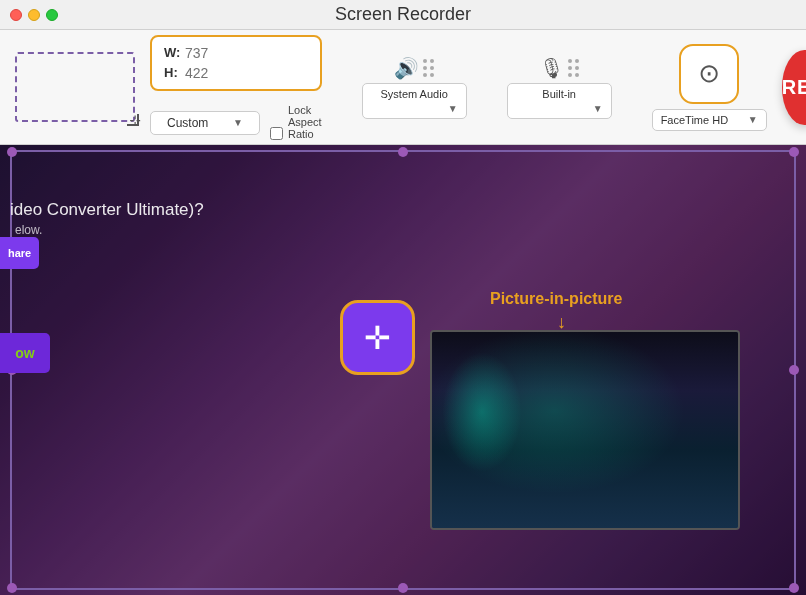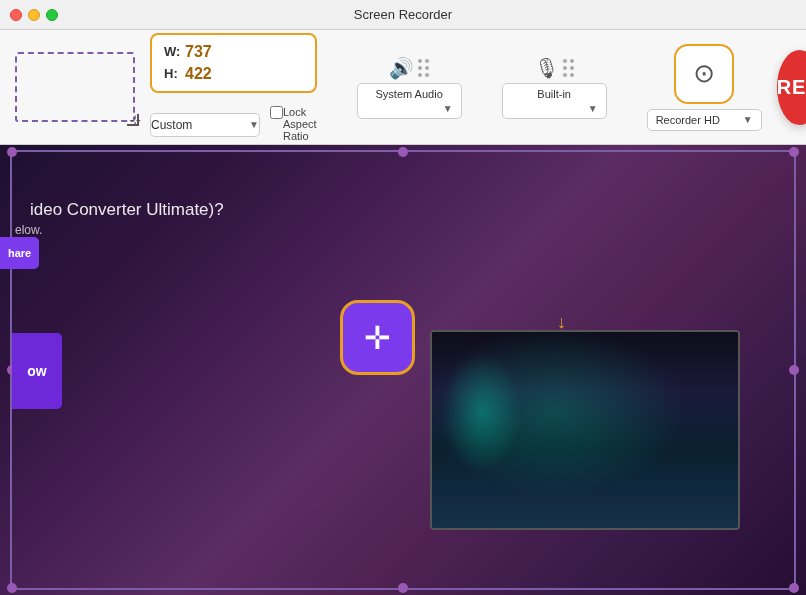--- a/index.html
+++ b/index.html
@@ -32,21 +32,21 @@
     }
     .traffic-light {
       width: 12px;
       height: 12px;
       border-radius: 50%;
     }
     .tl-close { background: #ff5f57; border: 1px solid #e0443e; }
     .tl-min { background: #febc2e; border: 1px solid #d4a017; }
     .tl-max { background: #28c840; border: 1px solid #1aab29; }
     .titlebar-title {
-      font-size: 13px;
+      font-size: 18px;
       color: #333;
       font-weight: 500;
     }
 
     
     .toolbar {
       width: 100%;
       height: 115px;
       background: #f7f7f7;
       border-bottom: 1px solid #d0d0d0;
@@ -102,54 +102,55 @@
     .dim-label {
       font-size: 13px;
       font-weight: 600;
       color: #333;
       width: 16px;
     }
     .dim-input {
       width: 55px;
       border: none;
       outline: none;
-      font-size: 16px;
-      font-weight: 700;
-      color: #a16207;
+      font-size: 14px;
+      font-weight: 400;
+      color: #737373;
       background: transparent;
     }
 
     
     .custom-dropdown {
       position: relative;
       margin-top: 6px;
     }
     .dropdown-btn {
       display: flex;
       align-items: center;
       gap: 5px;
       background: white;
       border: 1px solid #ccc;
       border-radius: 5px;
-      padding: 4px 0;
+      padding: 4px 16px;
       font-size: 12px;
       color: #333;
       cursor: pointer;
       width: 110px;
     }
     .dropdown-arrow {
       margin-left: auto;
       font-size: 10px;
       color: #666;
     }
 
     
     .lock-ratio {
       display: flex;
-      align-items: flex-start;
+      align-items: flex-end;
+      gap: 5px;
       margin-top: 4px;
       font-size: 11px;
       color: #444;
     }
     .lock-checkbox {
       width: 13px;
       height: 13px;
     }
 
     .dimension-section {
@@ -489,21 +490,21 @@
     </div>
   </div>
 
   <div class="separator"></div>
 
   <div class="camera-section">
     <div class="camera-btn">
       <span class="camera-icon">⊙</span>
     </div>
     <div class="facetime-dropdown">
-      <span>Recorder HD</span>
+      <span>FaceTime HD</span>
       <span class="dropdown-arrow">▼</span>
     </div>
   </div>
 
   <div class="rec-btn">REC</div>
 
 </div>
 
 <div class="main-content">
   <div class="bg-image">
@@ -513,30 +514,31 @@
       <div class="handle handle-tl"></div>
       <div class="handle handle-tm"></div>
       <div class="handle handle-tr"></div>
       <div class="handle handle-ml"></div>
       <div class="handle handle-mr"></div>
       <div class="handle handle-bl"></div>
       <div class="handle handle-bm"></div>
       <div class="handle handle-br"></div>
     </div>
 
-    <div style="position:absolute; left:0; top:55px; color:white; font-size:17px; font-weight:500; padding:0 30px; opacity:0.9;">ideo Converter Ultimate)?</div>
+    <div style="position:absolute; left:0; top:55px; color:white; font-size:17px; font-weight:500; padding:0 10px; opacity:0.9;">ideo Converter Ultimate)?</div>
     <div style="position:absolute; left:0; top:78px; color:rgba(255,255,255,0.7); font-size:12px; padding:0 15px;">elow.</div>
 
     <div style="position:absolute; left:0; top:92px; background:#7c3aed; color:white; font-size:11px; font-weight:700; padding:10px 8px; border-radius:0 5px 5px 0;">hare</div>
-    <div style="position:absolute; left:12px; top:188px; background:#6d28d9; color:#ffffff; font-size:14px; font-weight:700; padding:30px 10px; border-radius:0 5px 5px 0; min-width:50px; text-align:center;">ow</div>
+    <div style="position:absolute; left:0; top:188px; background:#6d28d9; color:#84cc16; font-size:14px; font-weight:700; padding:12px 10px; border-radius:0 5px 5px 0; min-width:50px; text-align:center;">ow</div>
 
     <div class="move-overlay">
       <span class="move-icon">✛</span>
     </div>
 
+    <span class="pip-label">Picture-in-picture</span>
     <span class="pip-arrow">↓</span>
 
     <div class="pip-video">
       <div class="pip-person">
         <div class="pip-headphones-figure"></div>
         <div class="pip-glow"></div>
       </div>
     </div>
 
   </div>

